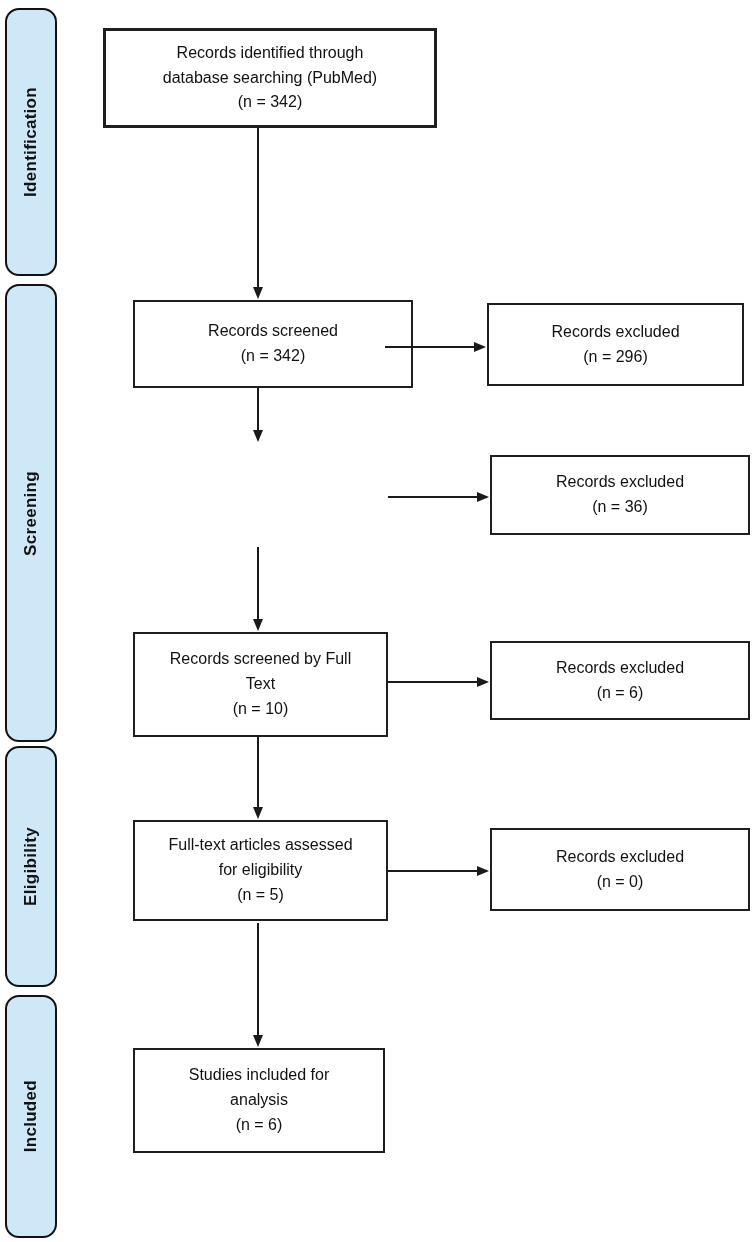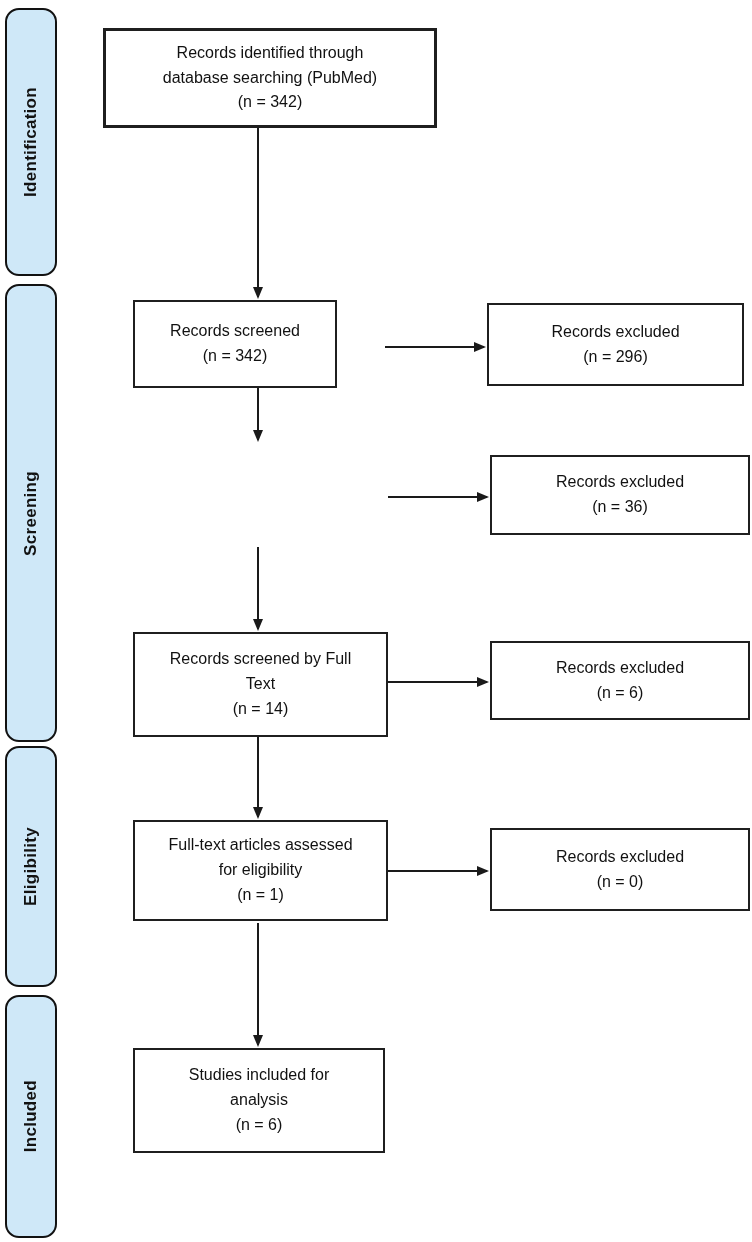--- a/index.html
+++ b/index.html
@@ -78,31 +78,31 @@
     <span class="vtext">Eligibility</span>
   </div>
   <div class="phase" style="top:995px; height:243px;">
     <span class="vtext">Included</span>
   </div>
 
   <div class="box thick" style="left:103px; top:28px; width:334px; height:100px;">Records identified through
 database searching (PubMed)
 (n = 342)</div>
 
-  <div class="box" style="left:133px; top:300px; width:204px; height:88px;">Records screened
+  <div class="box" style="left:133px; top:300px; width:280px; height:88px;">Records screened
 (n = 342)</div>
 
 
   <div class="box" style="left:133px; top:632px; width:255px; height:105px;">Records screened by Full
 Text
-(n = 14)</div>
+(n = 10)</div>
 
   <div class="box" style="left:133px; top:820px; width:255px; height:101px;">Full-text articles assessed
 for eligibility
-(n = 1)</div>
+(n = 5)</div>
 
   <div class="box" style="left:133px; top:1048px; width:252px; height:105px;">Studies included for
 analysis
 (n = 6)</div>
 
   <div class="box" style="left:487px; top:303px; width:257px; height:83px;">Records excluded
 (n = 296)</div>
 
   <div class="box" style="left:490px; top:455px; width:260px; height:80px;">Records excluded
 (n = 36)</div>

